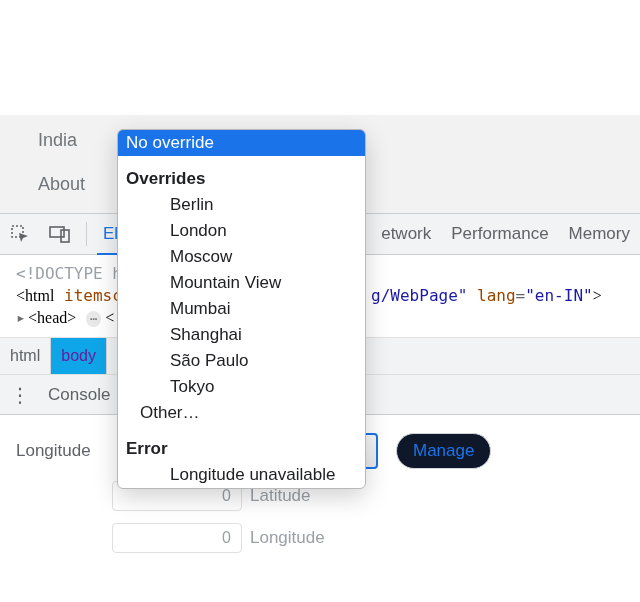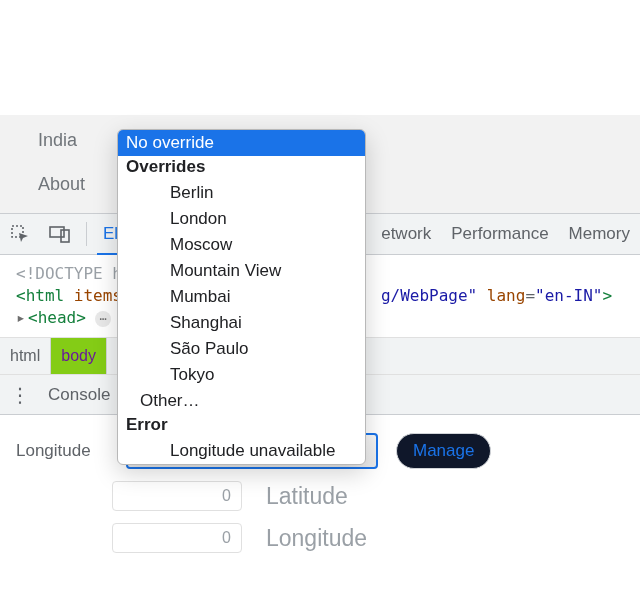--- a/index.html
+++ b/index.html
@@ -11,46 +11,46 @@
   .footer-links span { cursor: default; }
 
   .devtools-tabs { background: #f1f3f4; border-top: 1px solid #cacdd1; border-bottom: 1px solid #cacdd1; display: flex; align-items: center; height: 42px; padding: 0 6px; gap: 12px; font-size: 17px; color: #5f6368; }
   .devtools-tabs .icon-btn { display: inline-flex; align-items: center; justify-content: center; width: 28px; height: 28px; color: #5f6368; }
   .devtools-tabs .tab { padding: 0 4px; }
   .devtools-tabs .tab.active { color: #1a73e8; position: relative; }
   .devtools-tabs .tab.active::after { content:""; position:absolute; left:-2px; right:-2px; bottom:-11px; height:2px; background:#1a73e8; }
 
   .source-pane { padding: 8px 16px; font-family: Menlo, Consolas, monospace; font-size: 16px; line-height: 22px; color: #303942; background: #fff; }
   .doctype { color: #9aa0a6; }
-  .tag { color: #15803d; }
+  .tag { color: #000000; font-family: Liberation Serif, serif; }
   .attrname { color: #994500; }
   .attrval { color: #1a1aa6; }
   .text-dim { color: #5f6368; }
   .arrow-right { color: #6e6e6e; display:inline-block; width:12px; }
   .ellipsis-pill { display:inline-block; background:#e8e8e8; border-radius:8px; padding:0 4px; color:#6e6e6e; font-size:12px; line-height:16px; vertical-align:middle; }
 
   .breadcrumb { background:#f1f3f4; border-top:1px solid #e0e0e0; border-bottom:1px solid #e0e0e0; display:flex; align-items:center; height:38px; font-size:16px; }
   .bc-item { padding:16px 10px; color:#5f6368; border-right:1px solid #d0d3d6; height:100%; display:flex; align-items:center; }
-  .bc-item.active { background:#84cc16; color:#6a1b9a; }
+  .bc-item.active { background:#0ea5e9; color:#6a1b9a; }
 
   .drawer-header { background:#f1f3f4; border-bottom:1px solid #cacdd1; display:flex; align-items:center; height:40px; padding:0 10px; gap:18px; font-size:17px; color:#5f6368; }
   .drawer-header .kebab { font-size:20px; }
   .drawer-body { padding: 18px 16px; font-size:17px; color:#5f6368; }
   .row { display:flex; align-items:center; margin-bottom:12px; gap:8px; }
   .label-col { width:102px; color:#5f6368; }
   .select-box { width: 252px; height: 36px; border:2px solid #1a73e8; border-radius:4px; background: linear-gradient(#f7f7f7,#e9e9e9); display:flex; align-items:center; justify-content:space-between; padding:0 10px; color:#5f6368; }
   .select-box .caret { color:#5f6368; }
   .manage-btn { margin-left:10px; height:36px; padding:0 16px; border:1px solid #d2d5d9; border-radius:18px; background:#0f172a; color:#1a73e8; font-size:17px; display:inline-flex; align-items:center; }
   .small-input { width:130px; height:30px; border:1px solid #e0e0e0; border-radius:4px; text-align:right; padding:0 10px; color:#9aa0a6; font-size:16px; margin-left:96px; }
-  .field-label { margin-left:16px; color:#9aa0a6; font-size:23px; }
+  .field-label { color:#9aa0a6; font-size:17px; }
 
   .dropdown { position:absolute; left:117px; top:129px; width:249px; background:#fff; border:1px solid #b8b8b8; border-radius:6px; box-shadow:0 8px 24px rgba(0,0,0,0.18); overflow:hidden; z-index:50; font-size:17px; }
   .dd-item { padding:2px 8px 2px 22px; line-height:22px; color:#202124; }
   .dd-item.selected { background:#1a73e8; color:#fff; padding-left:8px; }
-  .dd-group { font-weight:bold; padding:0 8px 2px 8px; }
+  .dd-group { font-weight:bold; padding:12px 8px 2px 8px; }
   .dd-sub { padding-left:52px; }
 </style>
 </head>
 <body>
 
 <div class="top-blank"></div>
 
 <div class="google-footer">
   <div class="country">India</div>
   <div class="footer-links">

